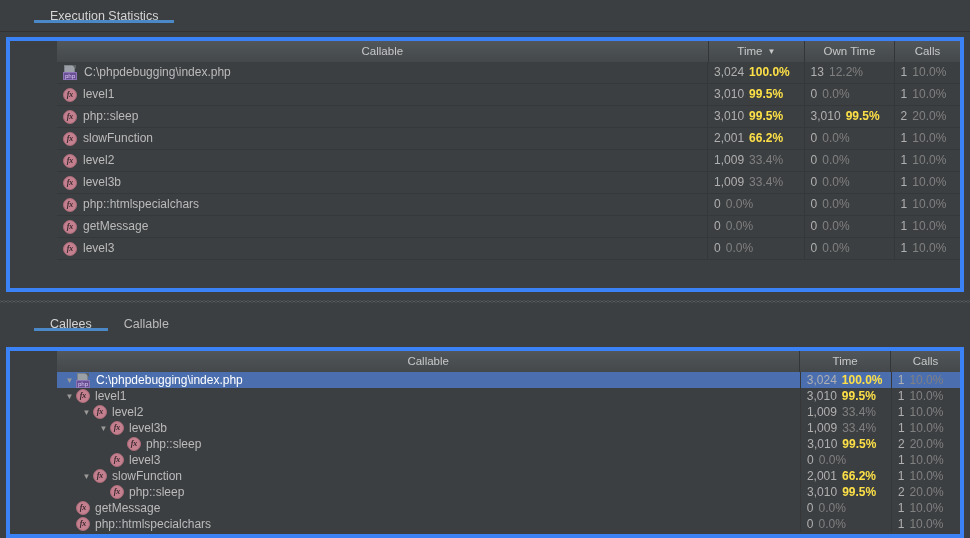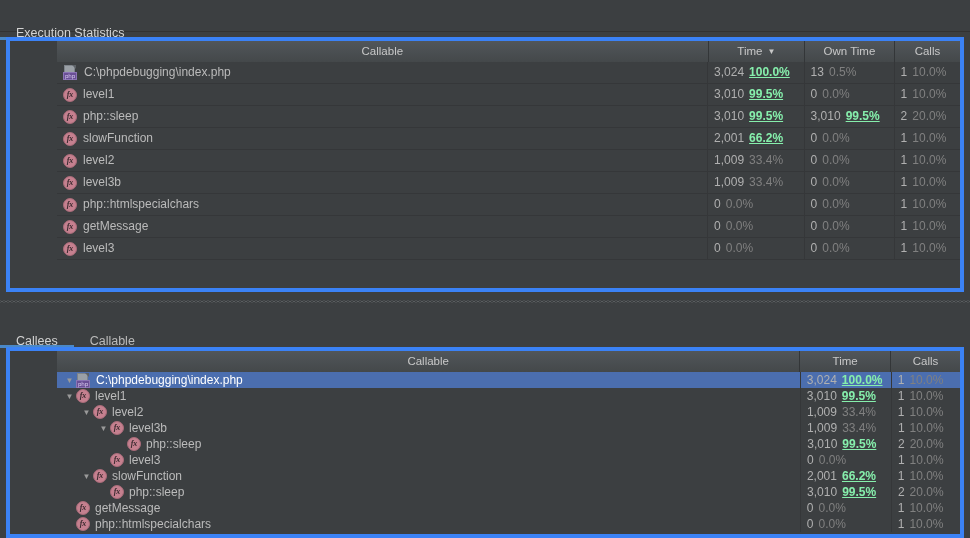--- a/index.html
+++ b/index.html
@@ -12,21 +12,21 @@
     -webkit-font-smoothing: antialiased;
   }
   .app { position: relative; width: 970px; height: 538px; background: #3c3f41; }
 
   
   .tabbar {
     position: absolute; left: 0; width: 970px; height: 32px;
     background: #3c3f41;
     border-bottom: 1px solid #323232;
   }
-  .tabbar .tabs { display: flex; height: 40px; align-items: flex-end; }
+  .tabbar .tabs { display: flex; height: 32px; align-items: center; padding-left: 34px; }
   .tab {
     position: relative;
     display: flex; align-items: center;
     padding: 0 16px;
     font-size: 12.5px; color: #bbbbbb;
     cursor: default; white-space: nowrap;
   }
   .tab.active { color: #d4d4d4; }
   .tab.active::after {
     content: ""; position: absolute; left: 0; right: 0; bottom: 0;
@@ -61,21 +61,21 @@
     font-size: 12px; color: #a9b7c6;
     border-right: 1px solid #353739;
     overflow: hidden; white-space: nowrap;
   }
   .cell:last-child { border-right: none; }
 
   .c-callable { display: flex; align-items: center; padding-left: 6px; gap: 6px; color: #bbbbbb; }
   .c-num { padding-left: 6px; }
   .num-main { color: #b0b0b0; }
   .num-pct { color: #808080; margin-left: 5px; }
-  .num-pct.hl { color: #86efac; font-weight: bold; text-decoration: underline; }
+  .num-pct.hl { color: #fde047; font-weight: bold; }
 
   
   .icon { flex: 0 0 auto; display: inline-block; }
   .icon-php { width: 15px; height: 15px; position: relative; }
   .icon-php .sheet {
     position: absolute; left: 1px; top: 0px; width: 11px; height: 11px;
     background: #9aa0a6; border: 1px solid #7d838a;
   }
   .icon-php .fold {
     position: absolute; right: 2px; top: 0px;
@@ -161,21 +161,21 @@
         <div class="row">
           <div class="cell c-callable" style="width: 690px;">
             <span class="icon icon-php">
               <span class="sheet"></span>
               <span class="fold"></span>
               <span class="badge">php</span>
             </span>
             <span>C:\phpdebugging\index.php</span>
           </div>
           <div class="cell c-num" style="width: 102px;"><span class="num-main">3,024</span><span class="num-pct hl">100.0%</span></div>
-          <div class="cell c-num" style="width: 95px;"><span class="num-main">13</span><span class="num-pct">0.5%</span></div>
+          <div class="cell c-num" style="width: 95px;"><span class="num-main">13</span><span class="num-pct">12.2%</span></div>
           <div class="cell c-num" style="width: 69px;"><span class="num-main">1</span><span class="num-pct">10.0%</span></div>
         </div>
         <div class="row">
           <div class="cell c-callable" style="width: 690px;">
             <span class="icon icon-fx">fx</span>
             <span>level1</span>
           </div>
           <div class="cell c-num" style="width: 102px;"><span class="num-main">3,010</span><span class="num-pct hl">99.5%</span></div>
           <div class="cell c-num" style="width: 95px;"><span class="num-main">0</span><span class="num-pct">0.0%</span></div>
           <div class="cell c-num" style="width: 69px;"><span class="num-main">1</span><span class="num-pct">10.0%</span></div>

